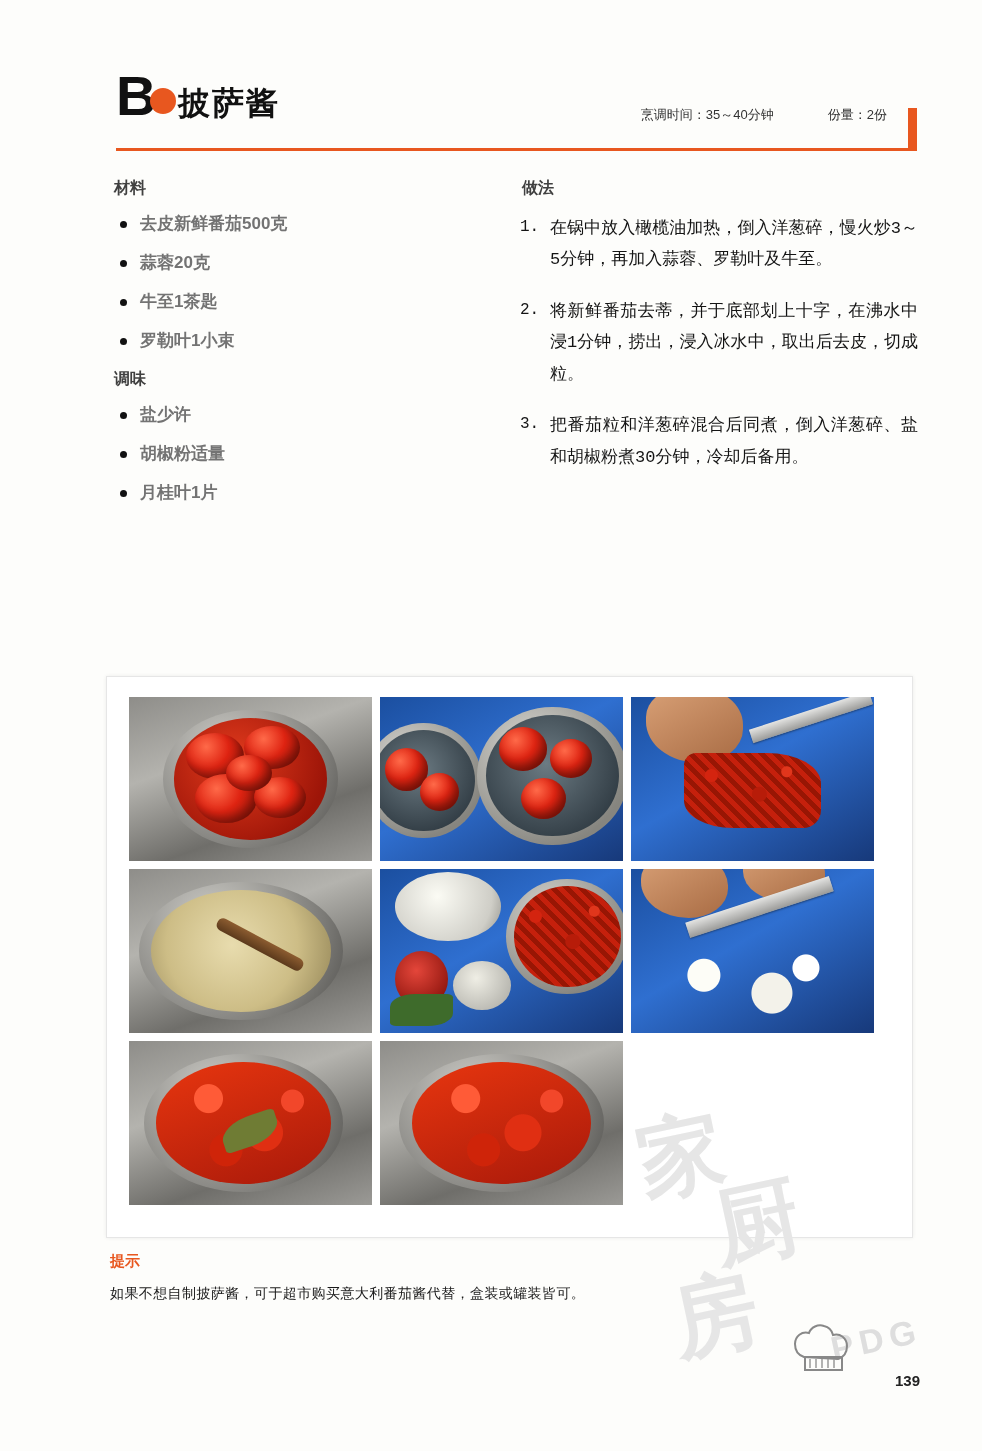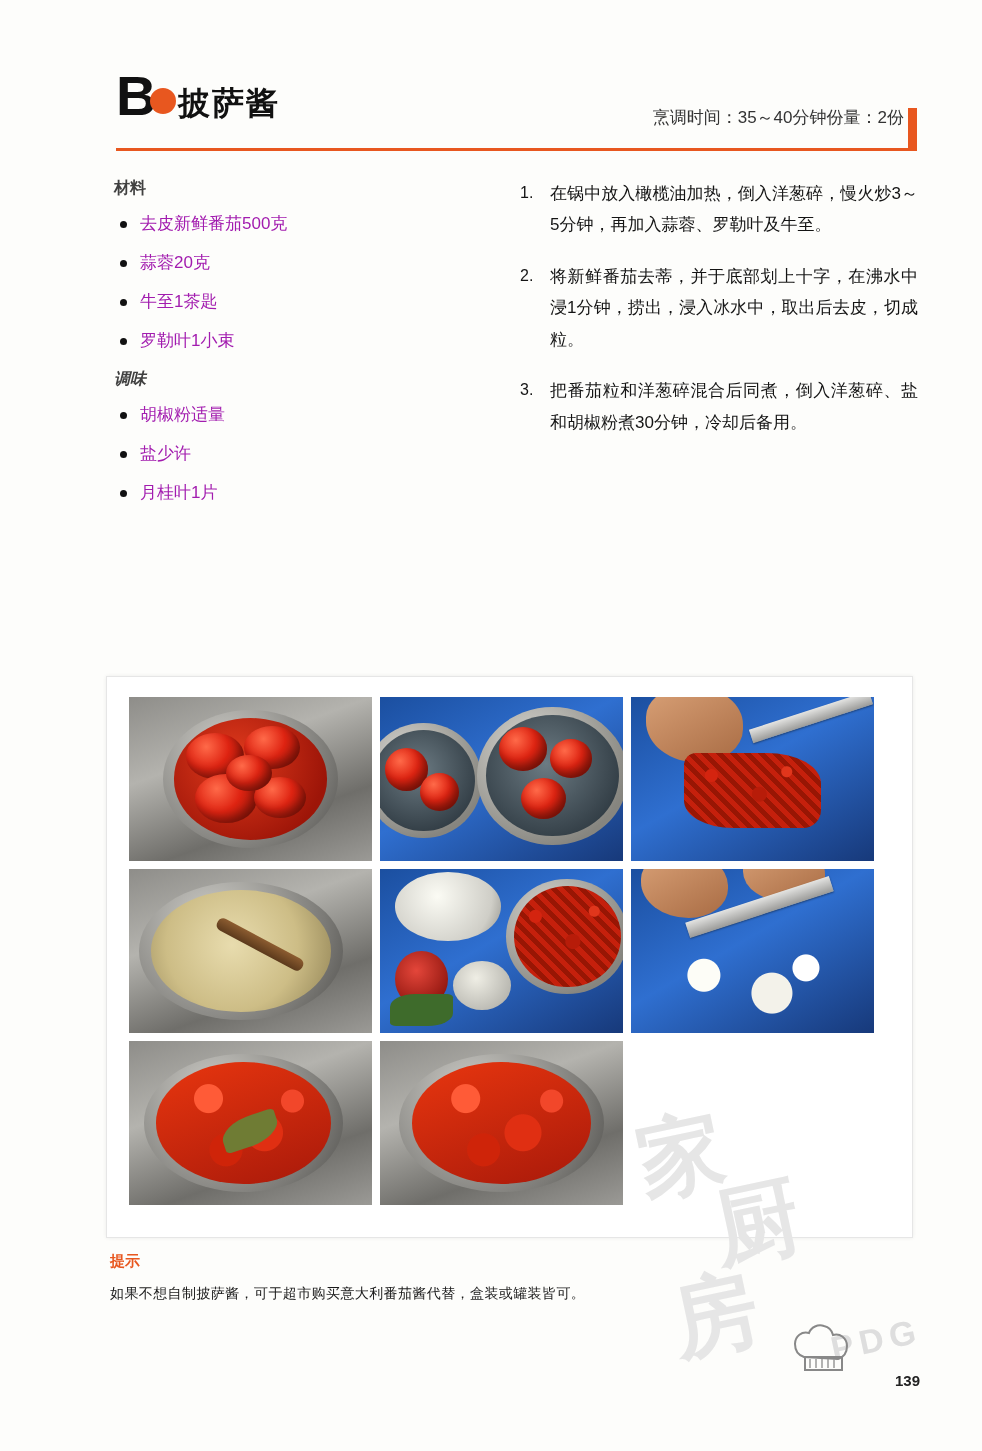--- a/index.html
+++ b/index.html
@@ -58,25 +58,26 @@
     position: absolute;
     left: 70px;
     top: 22px;
     font-size: 32px;
     font-weight: bold;
     letter-spacing: 2px;
     color: #111;
   }
   .meta-wrap {
     position: absolute;
-    right: 16px;
+    right: 33px;
     top: 46px;
-    font-size: 17px;
+    font-size: 13px;
     color: #333;
     display: flex;
+    gap: 54px;
     align-items: baseline;
   }
   .meta-item { white-space: nowrap; }
   .header-rule {
     position: absolute;
     left: 8px;
     top: 88px;
     width: 800px;
     height: 3px;
     background: linear-gradient(to right, #e8571f 0%, #e8571f 96%, #e8571f 100%);
@@ -102,34 +103,35 @@
     left: 518px;
     top: 178px;
     width: 400px;
   }
   .sec-title {
     font-size: 16px;
     color: #404040;
     font-weight: bold;
     margin: 0 0 14px 4px;
   }
-  .sec-title.second { margin-top: 12px; font-style: italic; }
+  .sec-title.second { margin-top: 12px; }
 
   ul.ing-list {
     list-style: none;
     margin: 0;
     padding: 0;
   }
   ul.ing-list li {
     position: relative;
     padding-left: 30px;
     margin-bottom: 16px;
     font-size: 17px;
-    color: #a21caf;
+    color: #737373;
     line-height: 1.35;
+    font-weight: bold;
   }
   ul.ing-list li::before {
     content: "";
     position: absolute;
     left: 10px;
     top: 8px;
     width: 7px;
     height: 7px;
     border-radius: 50%;
     background: #111;
@@ -143,20 +145,21 @@
   }
   ol.steps li {
     counter-increment: step;
     position: relative;
     padding-left: 32px;
     margin-bottom: 20px;
     font-size: 17px;
     line-height: 1.85;
     color: #141414;
     text-align: justify;
+    font-family: Liberation Mono, monospace;
   }
   ol.steps li::before {
     content: counter(step) ".";
     position: absolute;
     left: 2px;
     top: 0;
     font-size: 16px;
     color: #141414;
   }
 
@@ -359,27 +362,28 @@
     <div class="sec-title">材料</div>
     <ul class="ing-list">
       <li>去皮新鲜番茄500克</li>
       <li>蒜蓉20克</li>
       <li>牛至1茶匙</li>
       <li>罗勒叶1小束</li>
     </ul>
 
     <div class="sec-title second">调味</div>
     <ul class="ing-list">
+      <li>盐少许</li>
       <li>胡椒粉适量</li>
-      <li>盐少许</li>
       <li>月桂叶1片</li>
     </ul>
   </div>
 
   <div class="col-right">
+    <div class="sec-title">做法</div>
     <ol class="steps">
       <li>在锅中放入橄榄油加热，倒入洋葱碎，慢火炒3～5分钟，再加入蒜蓉、罗勒叶及牛至。</li>
       <li>将新鲜番茄去蒂，并于底部划上十字，在沸水中浸1分钟，捞出，浸入冰水中，取出后去皮，切成粒。</li>
       <li>把番茄粒和洋葱碎混合后同煮，倒入洋葱碎、盐和胡椒粉煮30分钟，冷却后备用。</li>
     </ol>
   </div>
 
   <div class="photo-panel">
     <div class="grid">
 

